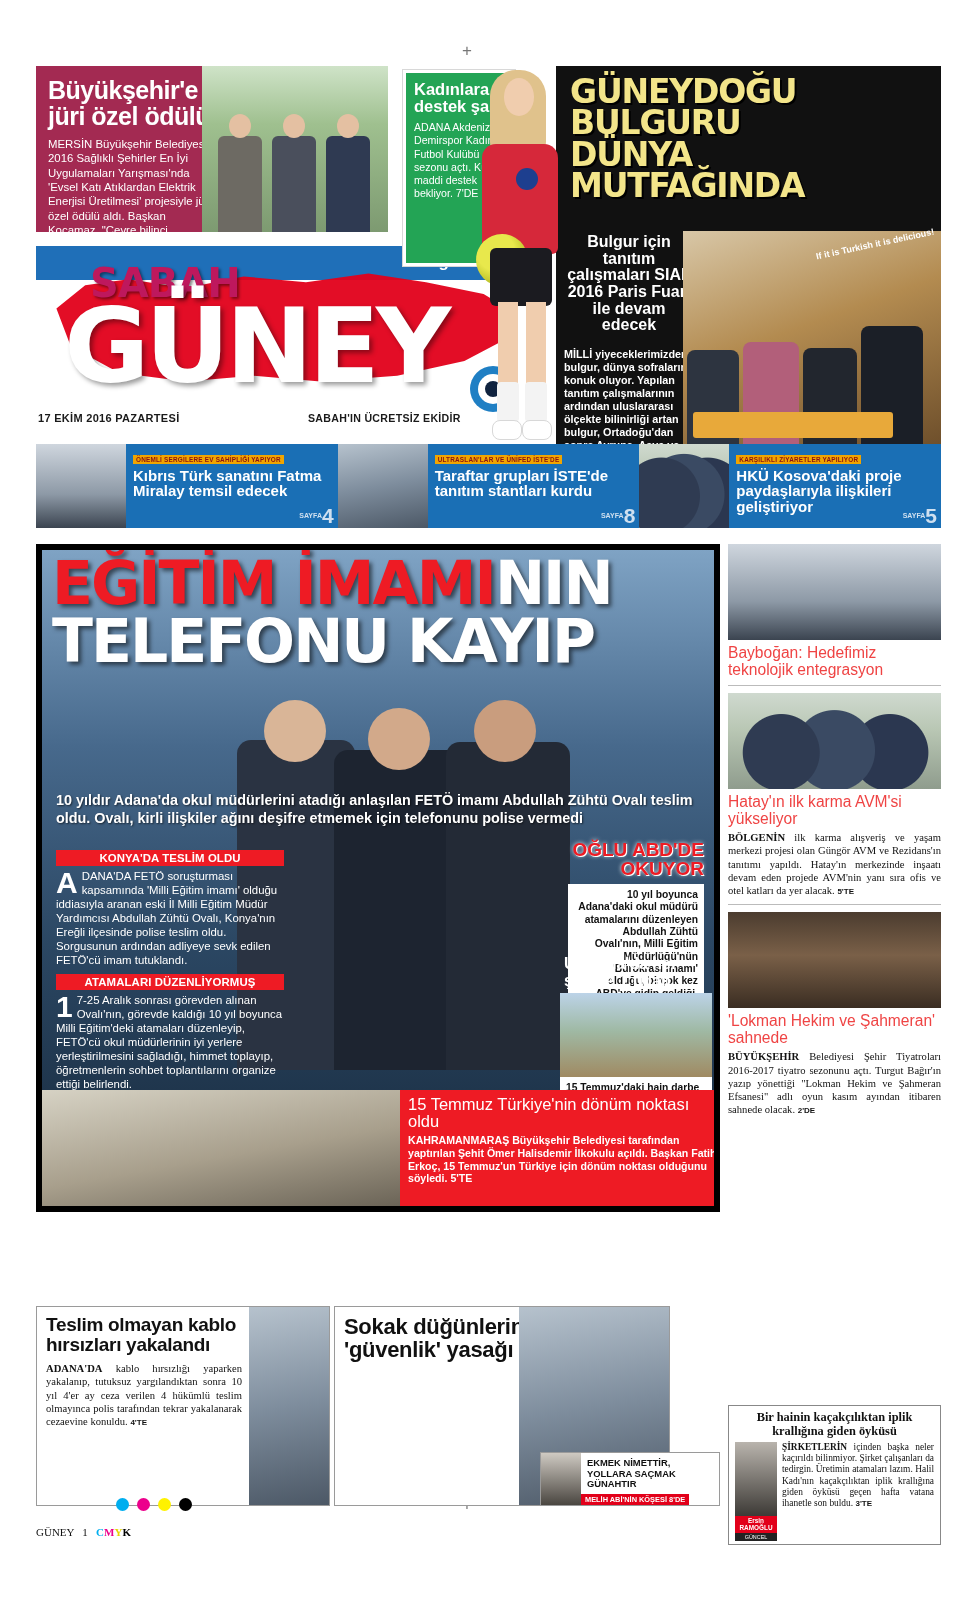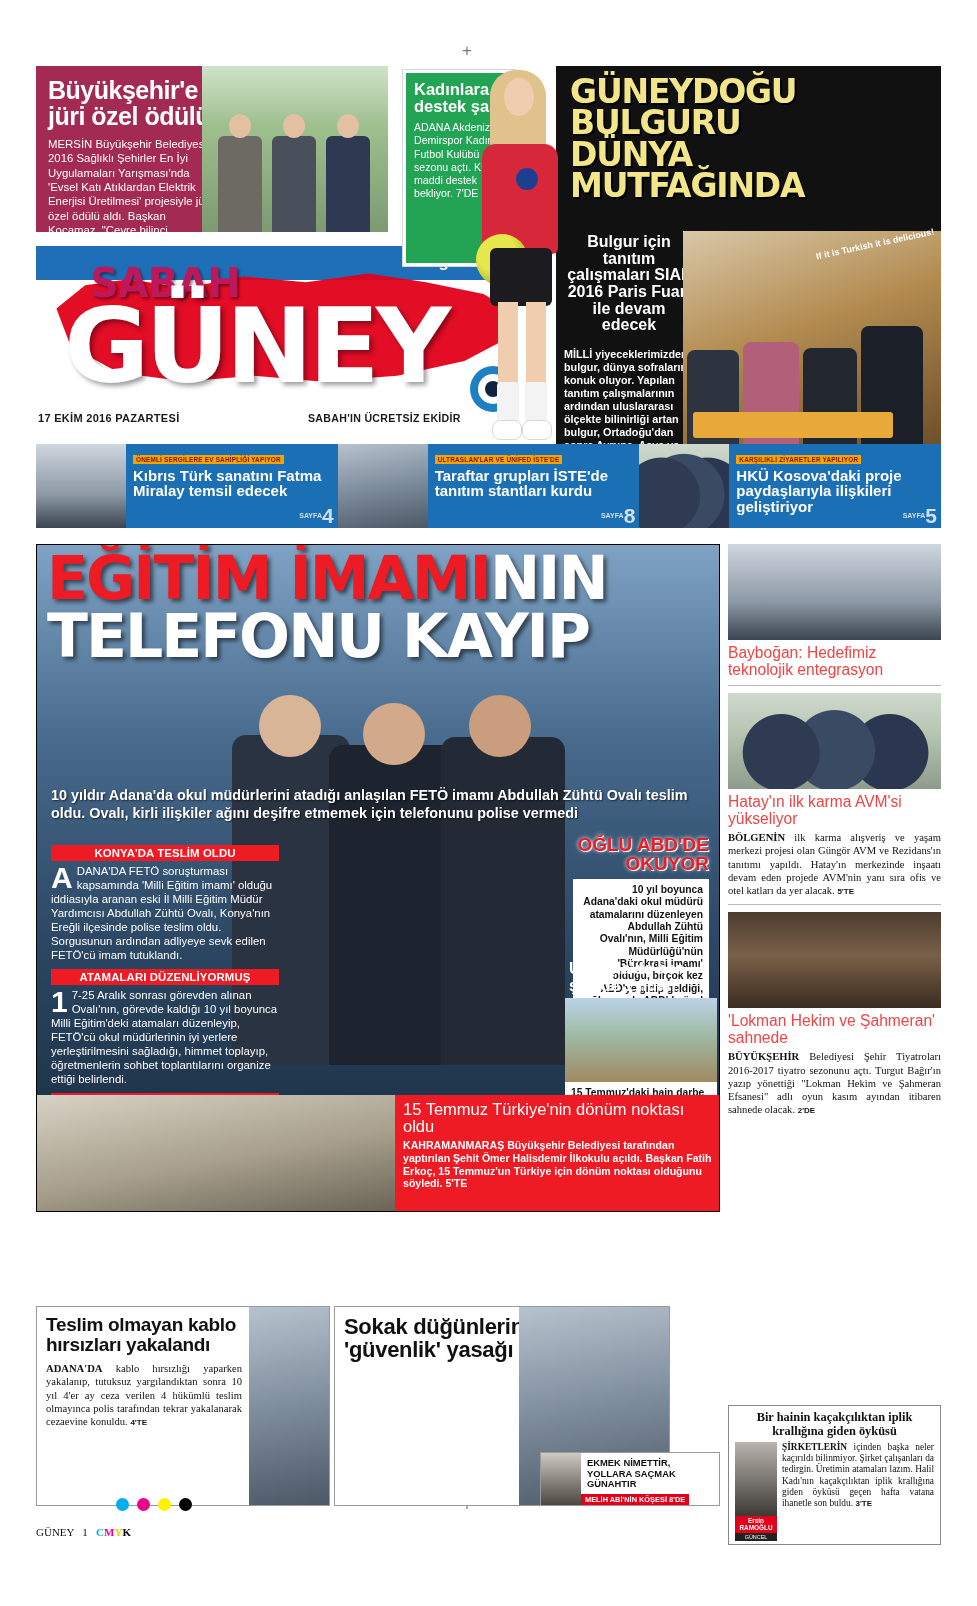--- a/index.html
+++ b/index.html
@@ -110,21 +110,21 @@
   .teaser .t-img { width:90px; flex:0 0 90px; }
   .teaser .t-body { flex:1; position:relative; background:linear-gradient(90deg,#1a6fb5,#1a6fb5); padding:4px 6px 0 7px; }
   .teaser .kicker { display:inline-block; background:#f0a500; color:#8a1313; font-size:6.4px; font-weight:bold;
       padding:1px 3px; letter-spacing:.2px; }
   .teaser h3 { margin:2px 0 0; color:#fff; font-size:15px; line-height:1.02; font-weight:bold; }
   .teaser .pageno { position:absolute; right:4px; bottom:0px; color:#cfe0f0; font-size:21px; font-weight:bold; }
   .teaser .pageno small { font-size:7px; display:inline-block; transform:translateY(-5px); }
 
   
   #main-story { left:36px; top:544px; width:684px; height:668px; background:#21527e; overflow:hidden;
-      border:1px solid #000000; }
+      border:6px solid #000000; }
   #main-story .mainphoto { position:absolute; left:0; top:0; width:100%; height:100%;
       background: linear-gradient(180deg,#7fa3c4 0%,#47698c 30%,#2b4763 60%,#16283b 100%); }
   #main-story .headline { position:absolute; left:10px; top:8px; width:666px; }
   #main-story .hl1 { font-size:60px; line-height:.84; font-weight:bold; letter-spacing:-2px;
       font-family:"DejaVu Sans", sans-serif; text-shadow:3px 3px 4px rgba(0,0,0,.55); }
   #main-story .hl1 .red { color:#ee1b24; }
   #main-story .hl1 .white { color:#fff; }
   #main-story .hl2 { font-size:60px; line-height:.9; font-weight:bold; letter-spacing:-2px; color:#fff;
       font-family:"DejaVu Sans", sans-serif; text-shadow:3px 3px 4px rgba(0,0,0,.55); margin-top:6px;}
   #main-story .deck { position:absolute; left:14px; top:242px; width:656px; color:#fff;

